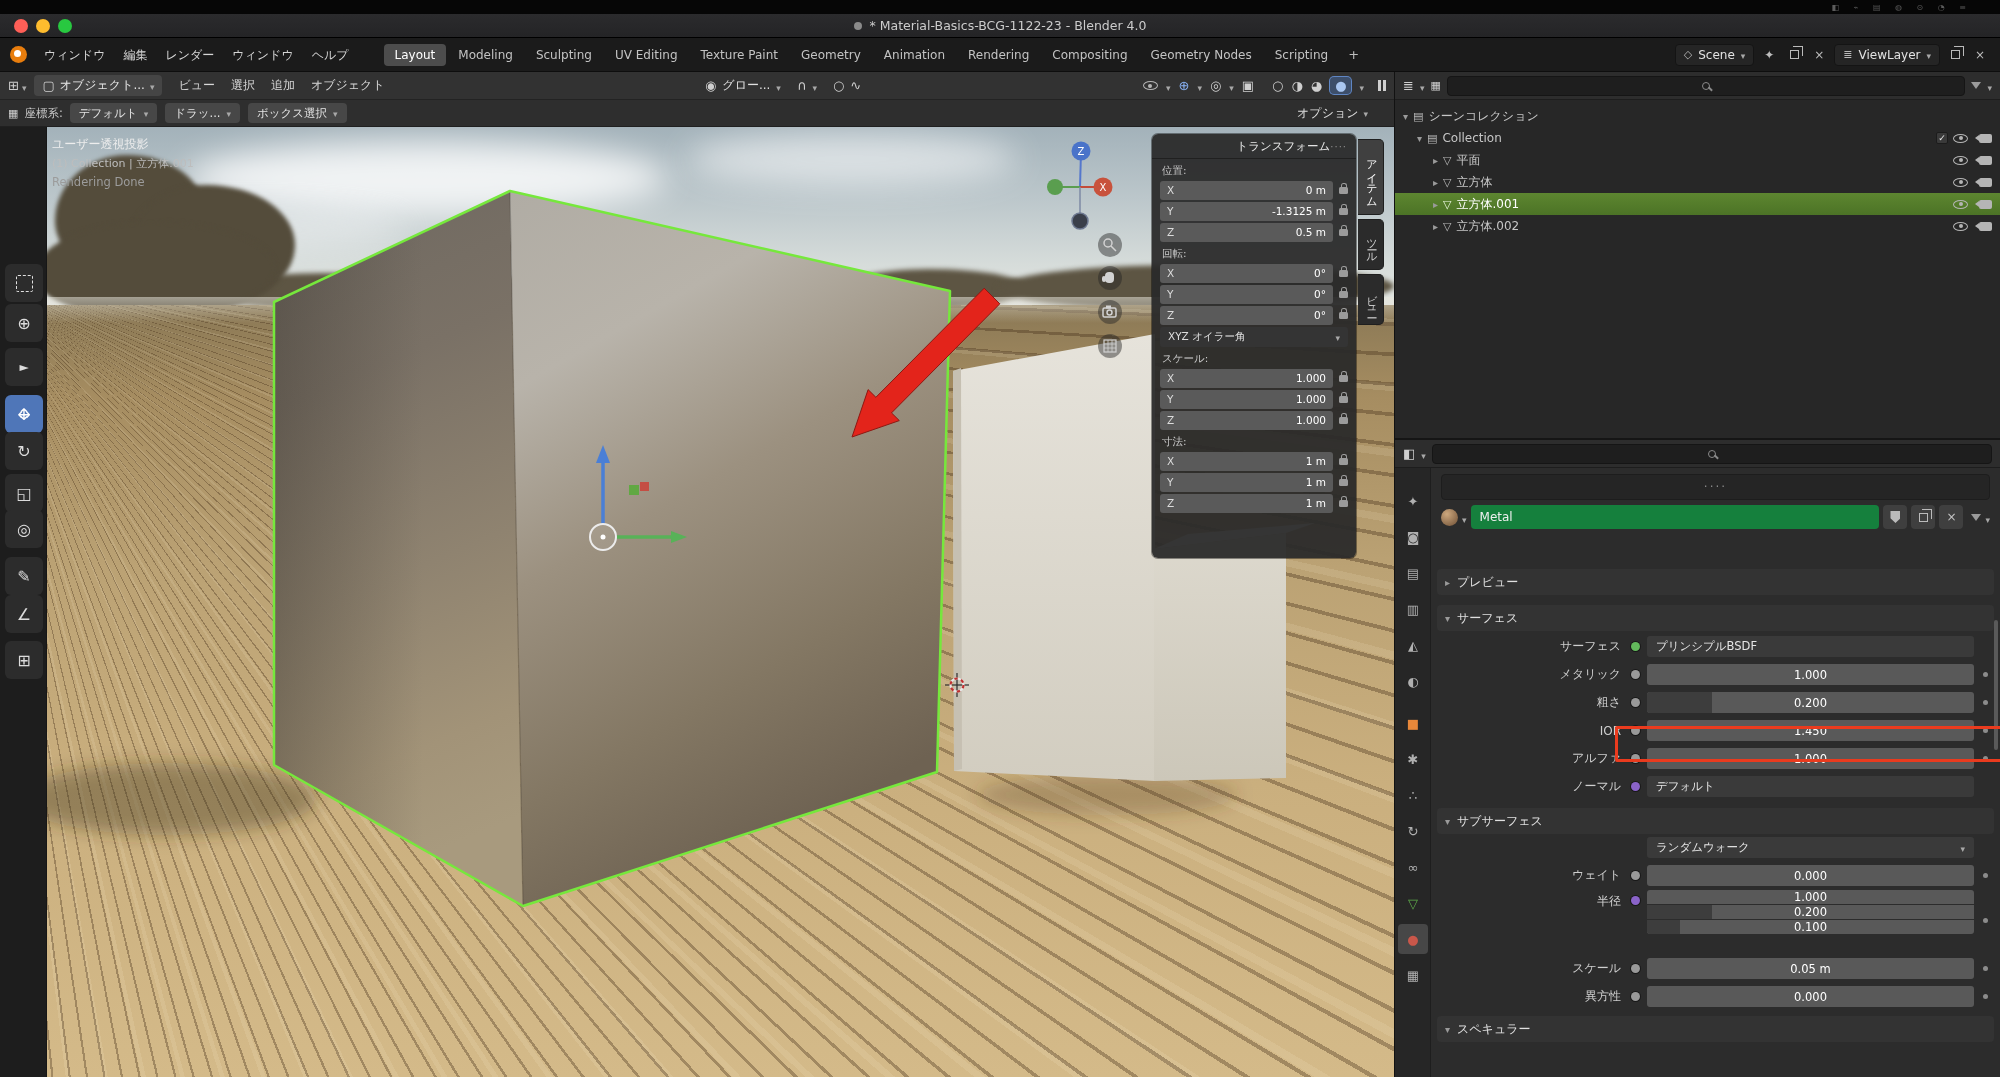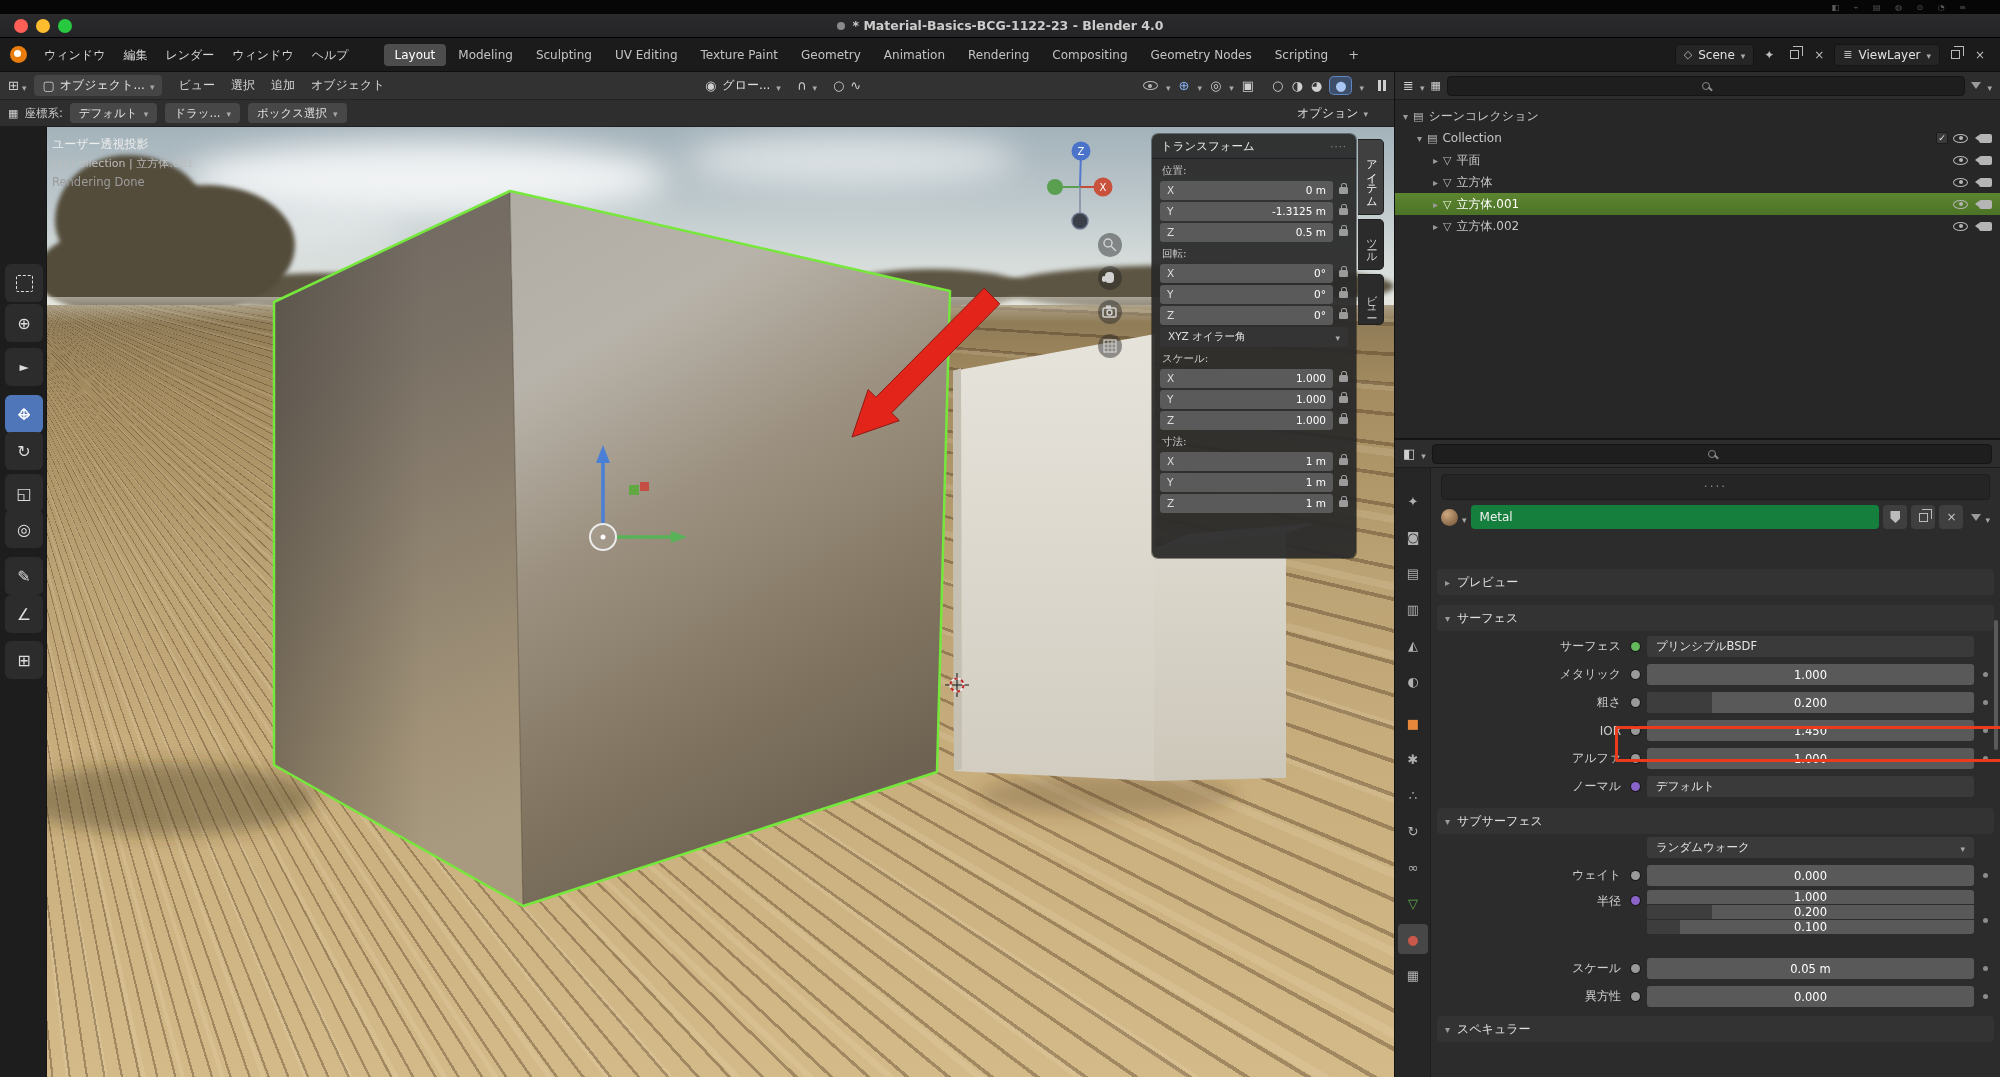--- a/index.html
+++ b/index.html
@@ -5,21 +5,21 @@
 *{margin:0;padding:0;box-sizing:border-box;font-family:"DejaVu Sans","Liberation Sans",sans-serif}
 html,body{width:2000px;height:1077px;background:#141414;overflow:hidden}
 body{position:relative}
 
 #menustrip{position:absolute;left:0;top:0;width:2000px;height:14px;background:#060606;display:flex;align-items:center;justify-content:flex-end;padding-right:28px}
 #menustrip span{color:#5c5c5c;font-size:8px;letter-spacing:6px}
 #titlebar{position:absolute;left:0;top:14px;width:2000px;height:24px;background:linear-gradient(#2b2b2d,#242426);display:flex;align-items:center;justify-content:center;border-bottom:1px solid #000}
 .tl{position:absolute;top:5px;width:14px;height:14px;border-radius:50%}
 .tl.r{left:14px;background:#ff5f57}.tl.y{left:36px;background:#febc2e}.tl.g{left:58px;background:#28c840}
 #titlebar .doc{width:8px;height:8px;border-radius:50%;background:#8a8a8a;margin-right:8px}
-#titlebar .ttl{color:#cccccc;font-size:12.5px;font-weight:bold}
+#titlebar .ttl{color:#cccccc;font-size:12.5px;font-weight:normal}
 
 #topbar{position:absolute;left:0;top:38px;width:2000px;height:34px;background:#1b1b1b;border-bottom:1px solid #0e0e0e;display:flex;align-items:center;padding:0 10px}
 .blogo{width:17px;height:17px;border-radius:50%;background:#e87d0d;position:relative;margin-right:8px;flex:none}
 .blogo::after{content:"";position:absolute;left:4px;top:4px;width:7px;height:7px;border-radius:50%;background:#fff}
 .menu{padding:0 9px;height:24px;line-height:24px;color:#d6d6d6;font-size:12px;border-radius:4px}
 .wtabs{display:flex;align-items:center;margin-left:26px}
 .wtab{padding:4px 11px;color:#c3c3c3;font-size:12px;border-radius:4px;margin-right:1px;white-space:nowrap}
 .wtab.active{background:#4d4d4d;color:#ffffff}
 .wadd{padding:2px 8px;color:#bdbdbd;font-size:13px}
 .tb-right{margin-left:auto;display:flex;align-items:center;gap:5px}
@@ -73,21 +73,21 @@
  repeating-conic-gradient(from 84.6deg at -6% -5%, rgba(255,255,255,0) 0deg 2.3deg, rgba(255,243,215,0.12) 2.3deg 2.6deg),
  linear-gradient(180deg,#8a7855 0%,#a68d61 12%,#bba274 34%,#caaf7e 62%,#d4ba89 100%)}
 .haze{position:absolute;left:0;top:170px;width:1347px;height:26px;background:linear-gradient(rgba(232,230,220,0.55),rgba(232,230,220,0))}
 #scene-svg{position:absolute;left:0;top:0}
 .vptext{position:absolute;left:5px;top:8px;line-height:19px;font-size:12px}
 .vptext .l1{color:#ededed}
 .vptext .l2{color:#bdbdbd;font-size:11px}
 .vptext .l3{color:#9c9c9c;font-size:11.5px}
 
 .tpanel{position:absolute;left:1105px;top:7px;width:204px;height:424px;background:rgba(41,41,41,0.94);border-radius:6px;box-shadow:0 0 0 1px rgba(0,0,0,0.4);padding-bottom:4px}
-.tp-header{height:25px;display:flex;align-items:center;justify-content:space-between;padding:10px 9px;color:#eaeaea;font-size:11.5px;border-bottom:1px solid #202020}
+.tp-header{height:25px;display:flex;align-items:center;justify-content:flex-end;padding:10px 9px;color:#eaeaea;font-size:11.5px;border-bottom:1px solid #202020}
 .tp-grip{color:#8f8f8f;font-size:10px;letter-spacing:1px}
 .tp-sec{color:#c9c9c9;font-size:10.5px;margin:5px 10px 2px}
 .tp-row{display:flex;align-items:center;margin:1px 8px;height:20px}
 .tp-field{flex:1;height:19px;background:#5a5a5a;border-radius:3px;display:flex;align-items:center;justify-content:space-between;padding:0 7px}
 .tp-axis{color:#dcdcdc;font-size:10.5px}
 .tp-val{color:#ffffff;font-size:10.5px}
 .lock{position:relative;width:9px;height:7px;background:#9b9b9b;border-radius:1.5px;margin-left:6px;flex:none}
 .lock::before{content:"";position:absolute;left:1.5px;top:-4px;width:4px;height:4px;border:1.4px solid #9b9b9b;border-bottom:none;border-radius:2.5px 2.5px 0 0}
 .tp-drop{margin:2px 8px;height:20px;background:#343434;border-radius:3px;display:flex;align-items:center;justify-content:space-between;padding:0 8px;color:#dedede;font-size:10.5px}
 .side-tabs{position:absolute;left:1311px;top:12px;display:flex;flex-direction:column}

